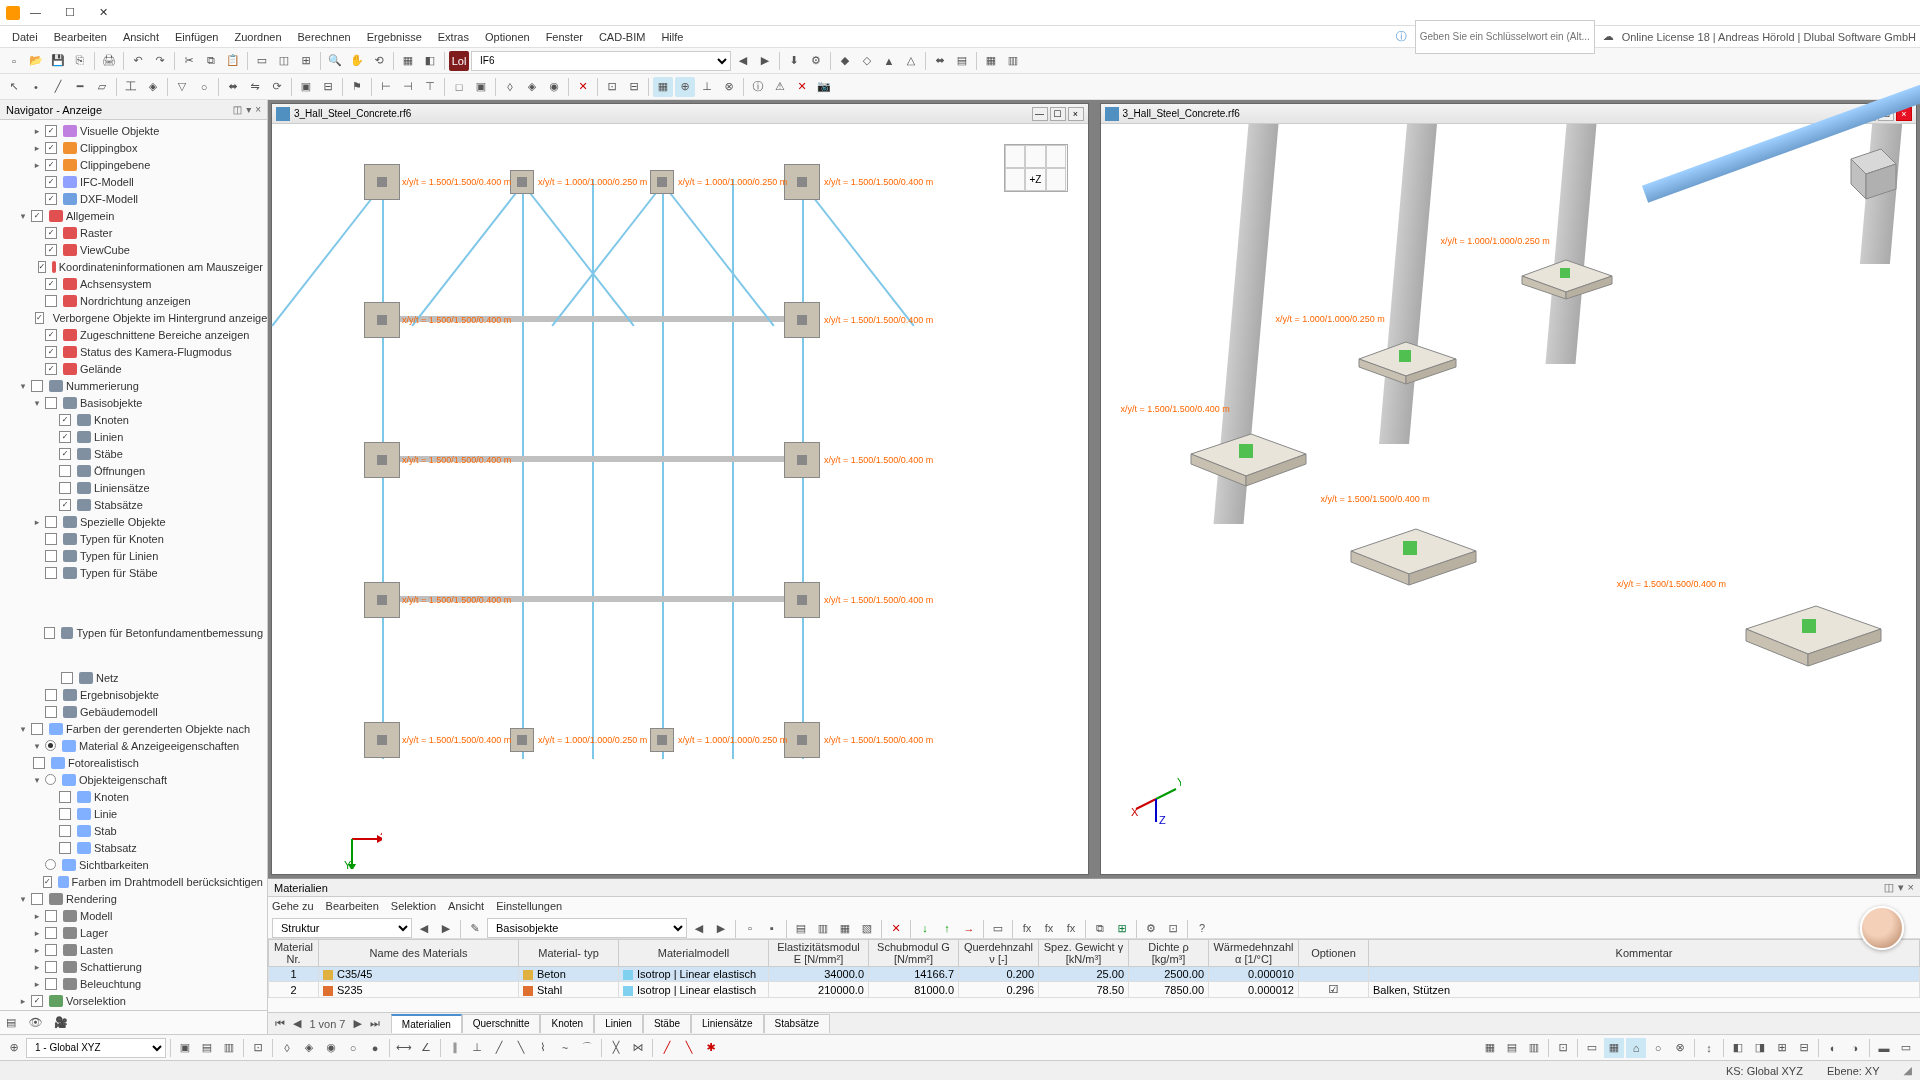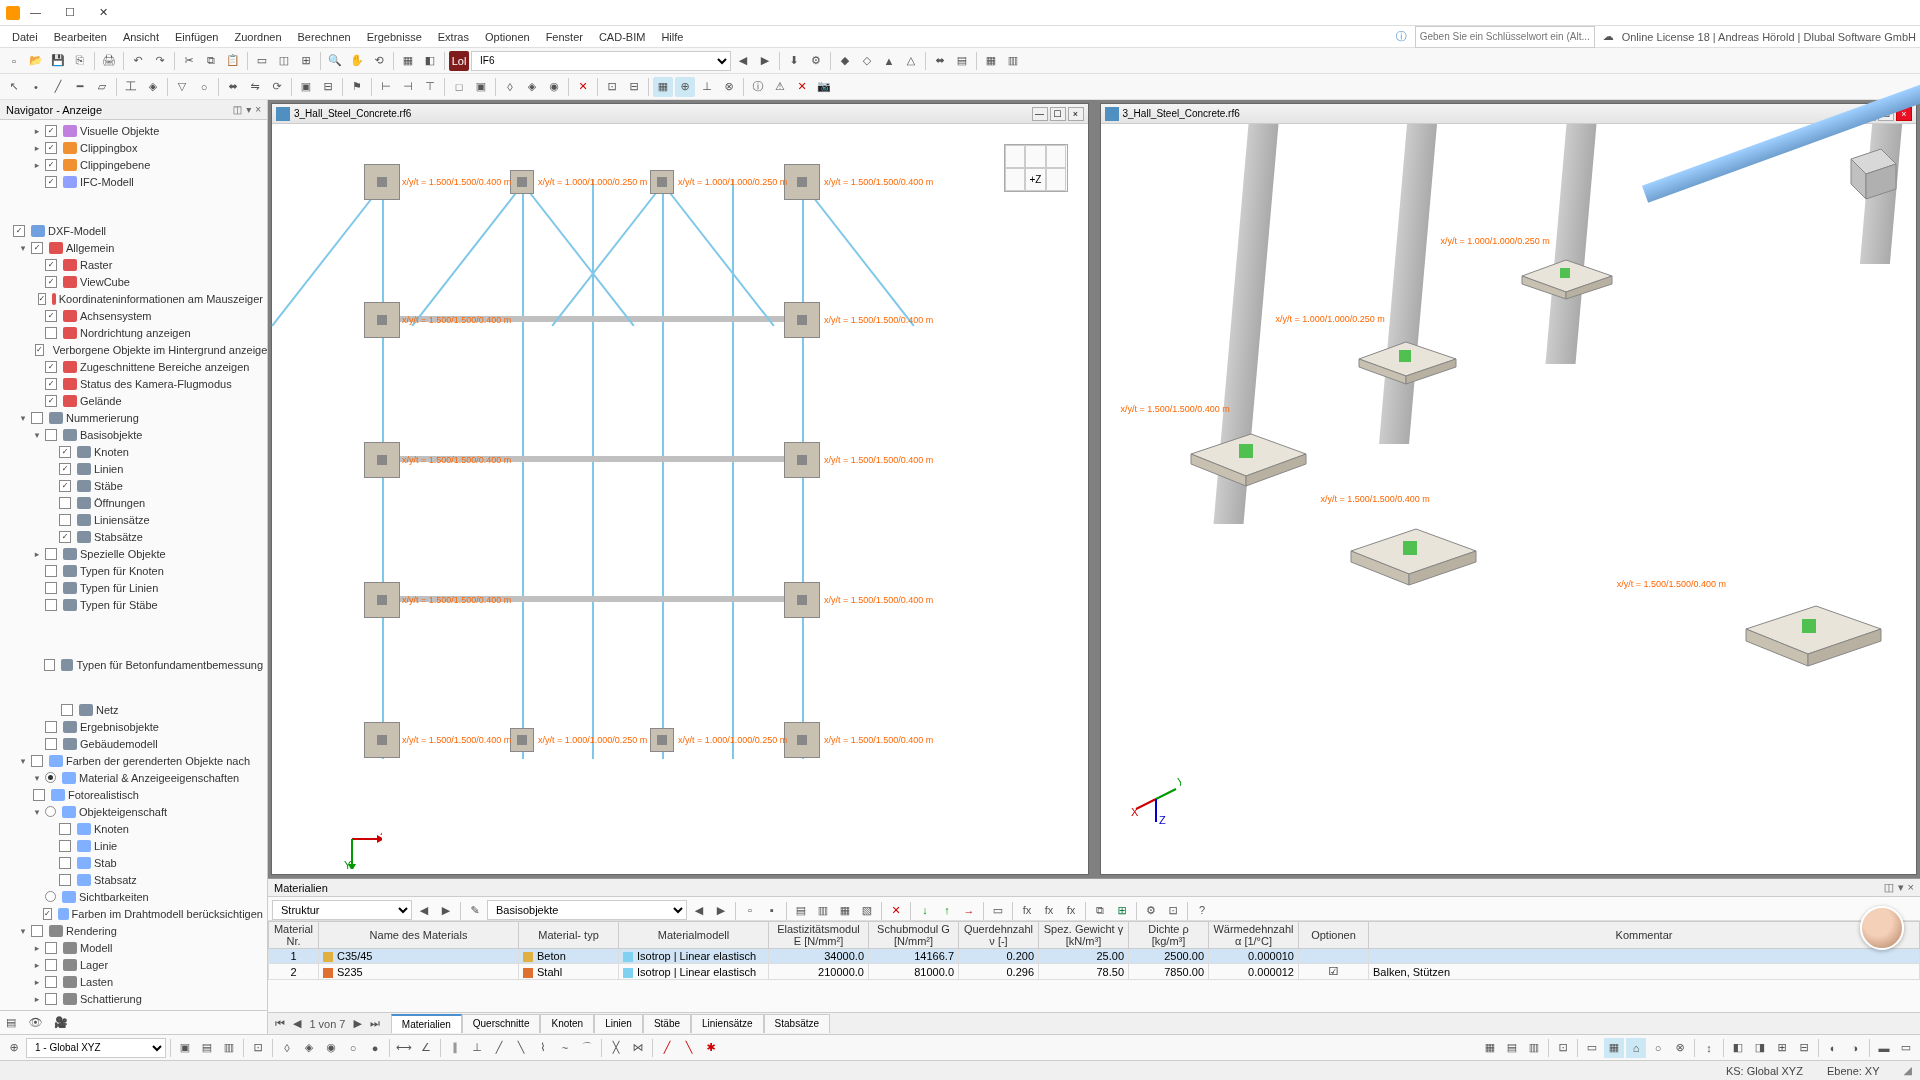--- a/index.html
+++ b/index.html
@@ -8,21 +8,21 @@
 .titlebar { height: 26px; background: #fff; display: flex; align-items: center; padding: 0 6px; border-bottom: 1px solid #ddd; }
 .titlebar .app-icon { width: 14px; height: 14px; background: #ff9800; border-radius: 2px; margin-right: 6px; }
 .titlebar .title { flex: 1; color: #333; }
 .titlebar .win-btns { display: flex; gap: 16px; color: #333; }
 .titlebar .win-btns span { cursor: pointer; padding: 0 4px; }
 
 .menubar { height: 22px; background: #fff; display: flex; align-items: center; padding: 0 4px; border-bottom: 1px solid #e0e0e0; }
 .menubar .menu-item { padding: 2px 8px; color: #333; cursor: pointer; }
 .menubar .spacer { flex: 1; }
 .menubar .right { display: flex; align-items: center; gap: 8px; color: #555; }
-.menubar .right input { width: 180px; height: 22px; border: 1px solid #ccc; padding: 0 4px; font-size: 10px; }
+.menubar .right input { width: 180px; height: 34px; border: 1px solid #ccc; padding: 0 4px; font-size: 10px; }
 
 .toolbar { height: 26px; background: #f8f8f8; display: flex; align-items: center; padding: 0 4px; border-bottom: 1px solid #e0e0e0; gap: 2px; }
 .toolbar .tb-btn { width: 20px; height: 20px; display: flex; align-items: center; justify-content: center; cursor: pointer; color: #555; border-radius: 2px; }
 .toolbar .sep { width: 1px; height: 18px; background: #ccc; margin: 0 2px; }
 .toolbar .combo { height: 20px; border: 1px solid #ccc; background: #fff; padding: 0 4px; font-size: 10px; }
 
 .main-area { display: flex; height: calc(1080px - 26px - 22px - 26px - 26px - 26px - 20px); }
 
 .navigator { width: 268px; background: #fafafa; border-right: 1px solid #ccc; display: flex; flex-direction: column; }
 .nav-header { height: 20px; background: #f0f0f0; border-bottom: 1px solid #ccc; display: flex; align-items: center; padding: 0 6px; font-weight: 500; }
@@ -243,21 +243,21 @@
           <span class="cb checked"></span>
           <span class="ti-icon" style="background:#f09030;border-radius:2px;"></span>
           <span class="label">Clippingebene</span>
         </div>
         <div class="tree-item" style="padding-left: 32px;">
           <span class="toggle"></span>
           <span class="cb checked"></span>
           <span class="ti-icon" style="background:#90a0ff;border-radius:2px;"></span>
           <span class="label">IFC-Modell</span>
         </div>
-        <div class="tree-item" style=" margin-top: 32px;">
+        <div class="tree-item" style="padding-left: 32px;">
           <span class="toggle"></span>
           <span class="cb checked"></span>
           <span class="ti-icon" style="background:#70a0e0;border-radius:2px;"></span>
           <span class="label">DXF-Modell</span>
         </div>
         <div class="tree-item" style="padding-left: 18px;">
           <span class="toggle">▾</span>
           <span class="cb checked"></span>
           <span class="ti-icon" style="background:#e05050;border-radius:2px;"></span>
           <span class="label">Allgemein</span>
@@ -687,20 +687,27 @@
 
     <div class="bottom-panel">
       <div class="bp-header">
         <span>Materialien</span>
         <div class="bp-btns">
           <span>◫</span>
           <span>▾</span>
           <span>×</span>
         </div>
       </div>
+      <div class="bp-menu" id="bp-menu">
+          <span>Gehe zu</span>
+          <span>Bearbeiten</span>
+          <span>Selektion</span>
+          <span>Ansicht</span>
+          <span>Einstellungen</span>
+        </div>
       <div class="bp-toolbar">
         <select class="combo"><option>Struktur</option></select>
         <span class="tb-btn">◀</span>
         <span class="tb-btn">▶</span>
         <span class="sep"></span>
         <span class="tb-btn">✎</span>
         <select class="combo" style="min-width:200px;"><option>Basisobjekte</option></select>
         <span class="tb-btn">◀</span>
         <span class="tb-btn">▶</span>
         <span class="sep"></span>

